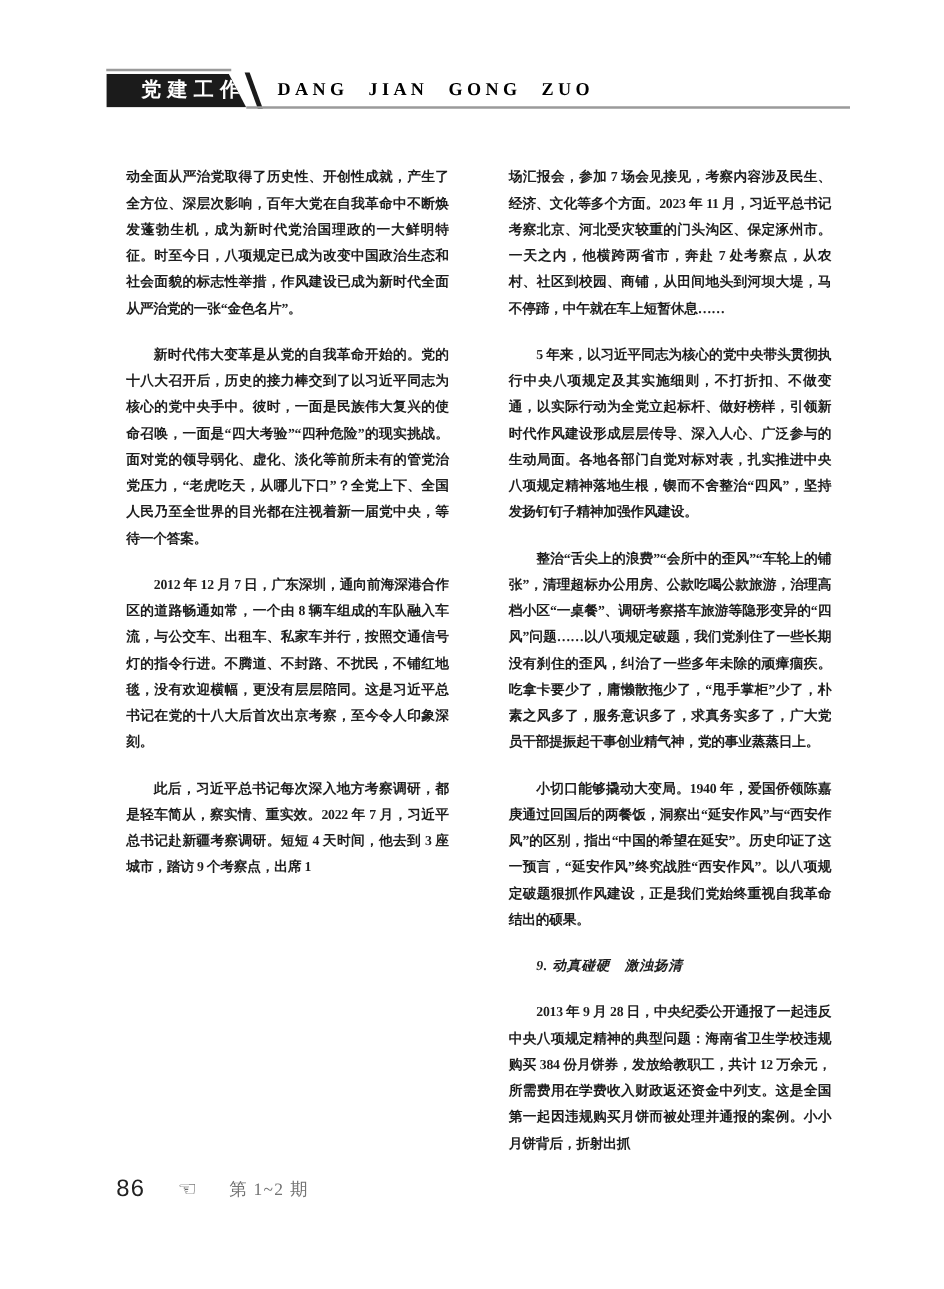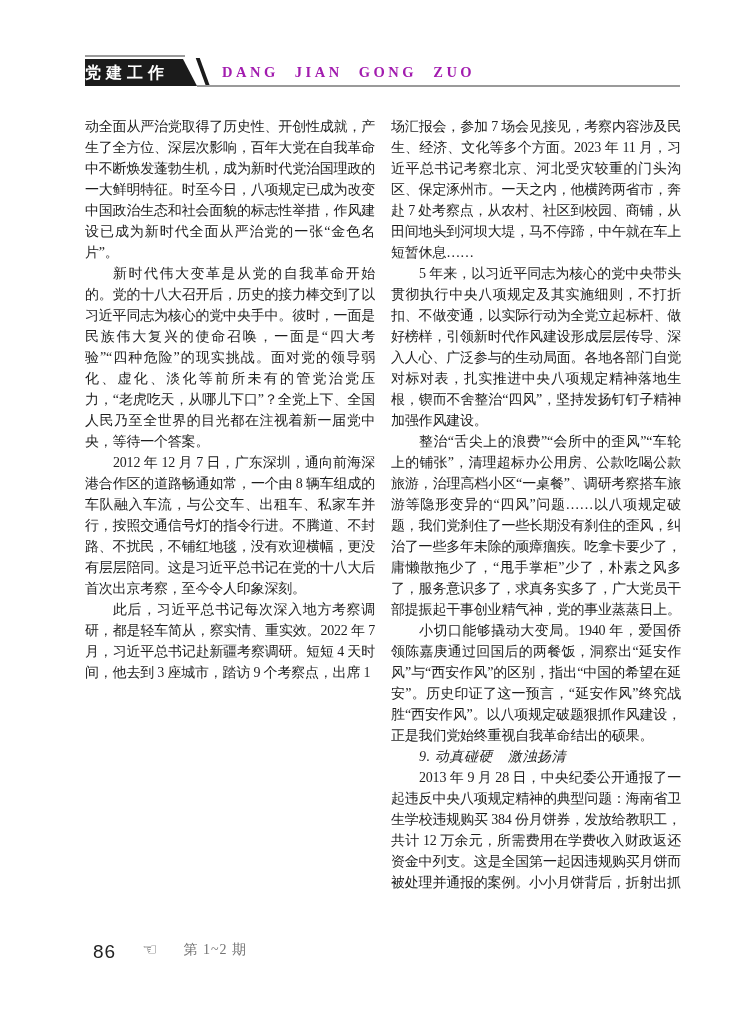--- a/index.html
+++ b/index.html
@@ -32,40 +32,40 @@
     top: 59px;
     width: 112px;
     height: 27px;
     background: #1b1b1b;
     color: #ffffff;
     font-family: "Liberation Sans", "DejaVu Sans", sans-serif;
     font-weight: bold;
     font-size: 16px;
     letter-spacing: 5px;
     line-height: 27px;
-    text-align: left;
+    text-align: right;
     clip-path: polygon(0 0, calc(100% - 14px) 0, 100% 100%, 0 100%);
   }
   .header-slash {
     position: absolute;
     left: 201px;
     top: 58px;
     width: 4px;
     height: 29px;
     background: #1b1b1b;
     transform: skewX(20deg);
   }
   .header-pinyin {
     position: absolute;
     left: 222px;
     top: 64px;
     font-family: "Liberation Serif", "DejaVu Serif", serif;
     font-size: 14.5px;
     font-weight: 600;
-    color: #a21caf;
+    color: #000000;
     letter-spacing: 3.5px;
     word-spacing: 9px;
     white-space: nowrap;
   }
   .header-rule {
     position: absolute;
     left: 197px;
     top: 85px;
     width: 483px;
     height: 2px;
@@ -79,40 +79,42 @@
     top: 116px;
     width: 596px;
     display: flex;
     gap: 16px;
   }
   .column {
     width: 290px;
     flex: 0 0 290px;
   }
   .column p {
-    margin: 0;
-    font-size: 14px;
+    margin: 16px;
+    font-size: 11px;
     line-height: 21px;
     letter-spacing: -0.2px;
     text-align: justify;
     text-justify: inter-ideograph;
+    font-weight: bold;
   }
   .column p.indent { text-indent: 2em; }
   .column p.heading {
     font-style: italic;
     text-indent: 2em;
     letter-spacing: 0.6px;
   }
 
   
   .footer {
     position: absolute;
     left: 93px;
     top: 941px;
     display: flex;
+    align-items: center;
   }
   .footer .page-num {
     font-family: "Liberation Sans", "DejaVu Sans", sans-serif;
     font-size: 19px;
     color: #222222;
     letter-spacing: 1px;
   }
   .footer .hand {
     margin-left: 26px;
     font-family: "DejaVu Sans", sans-serif;

